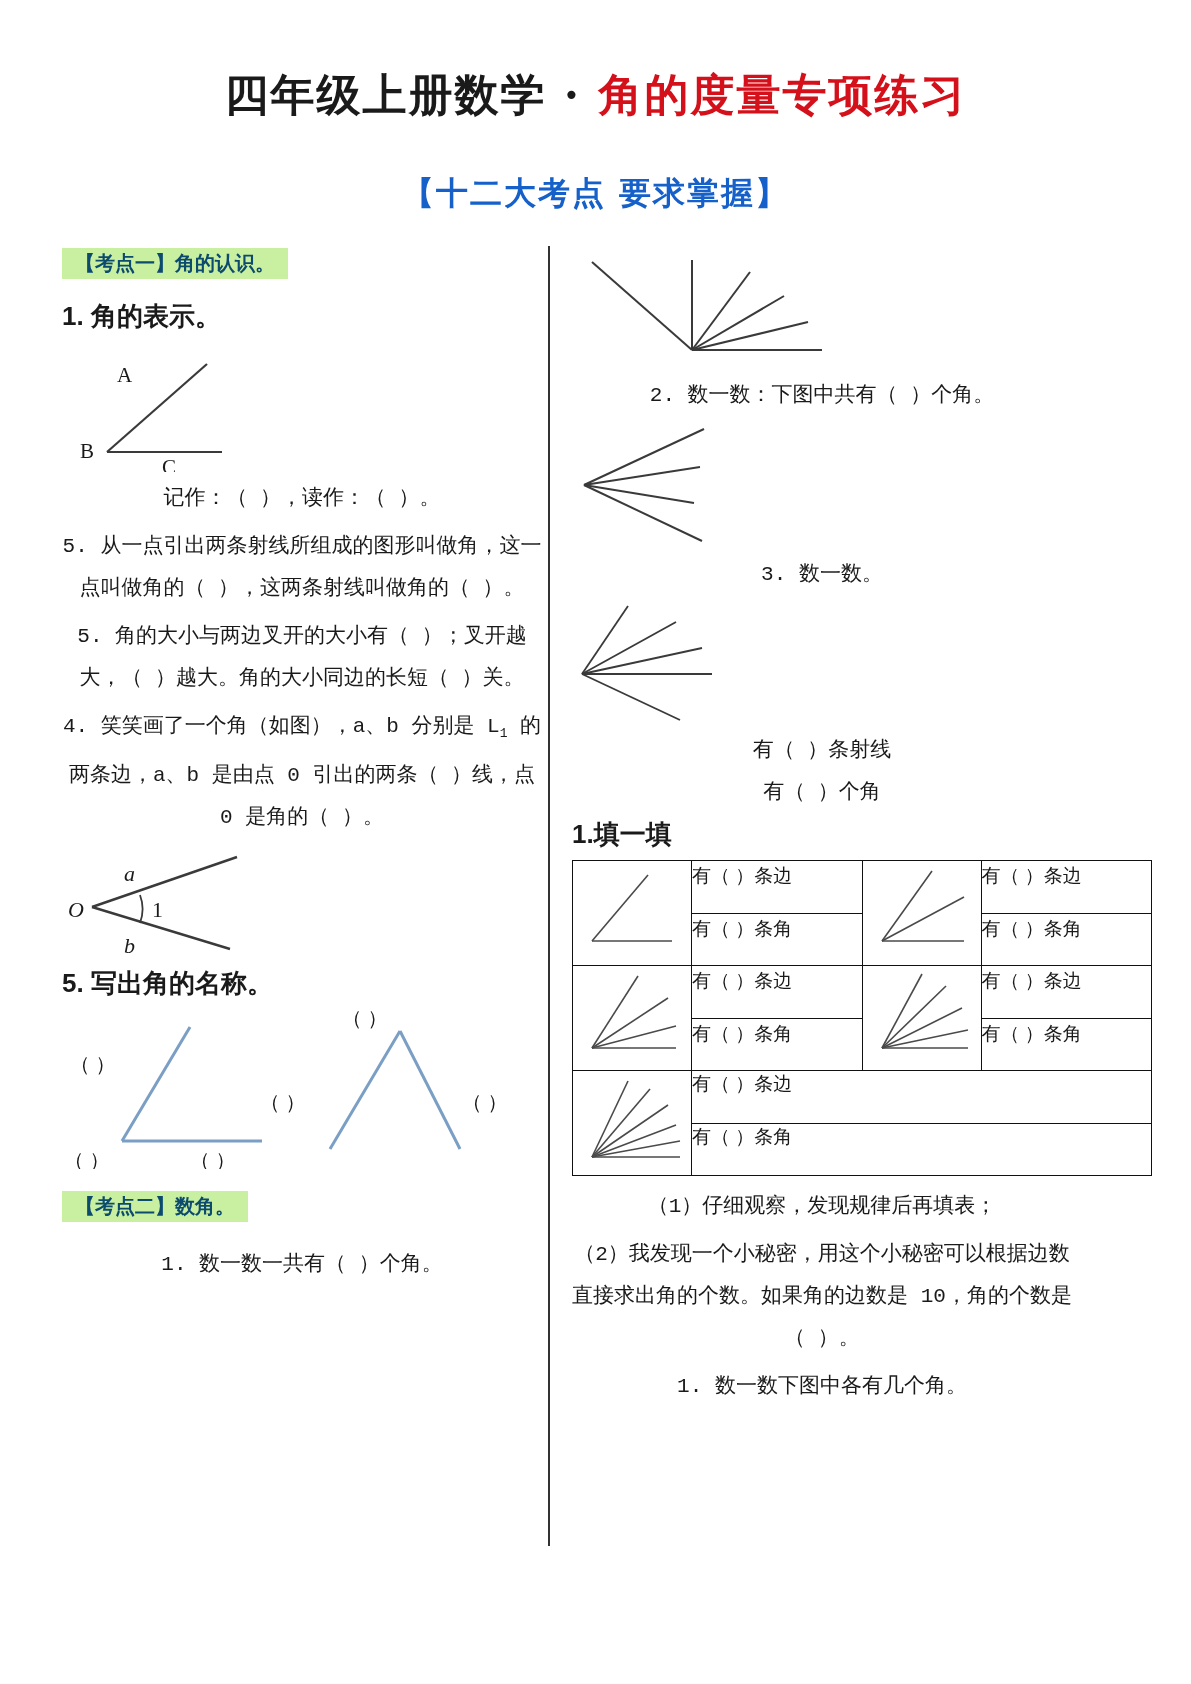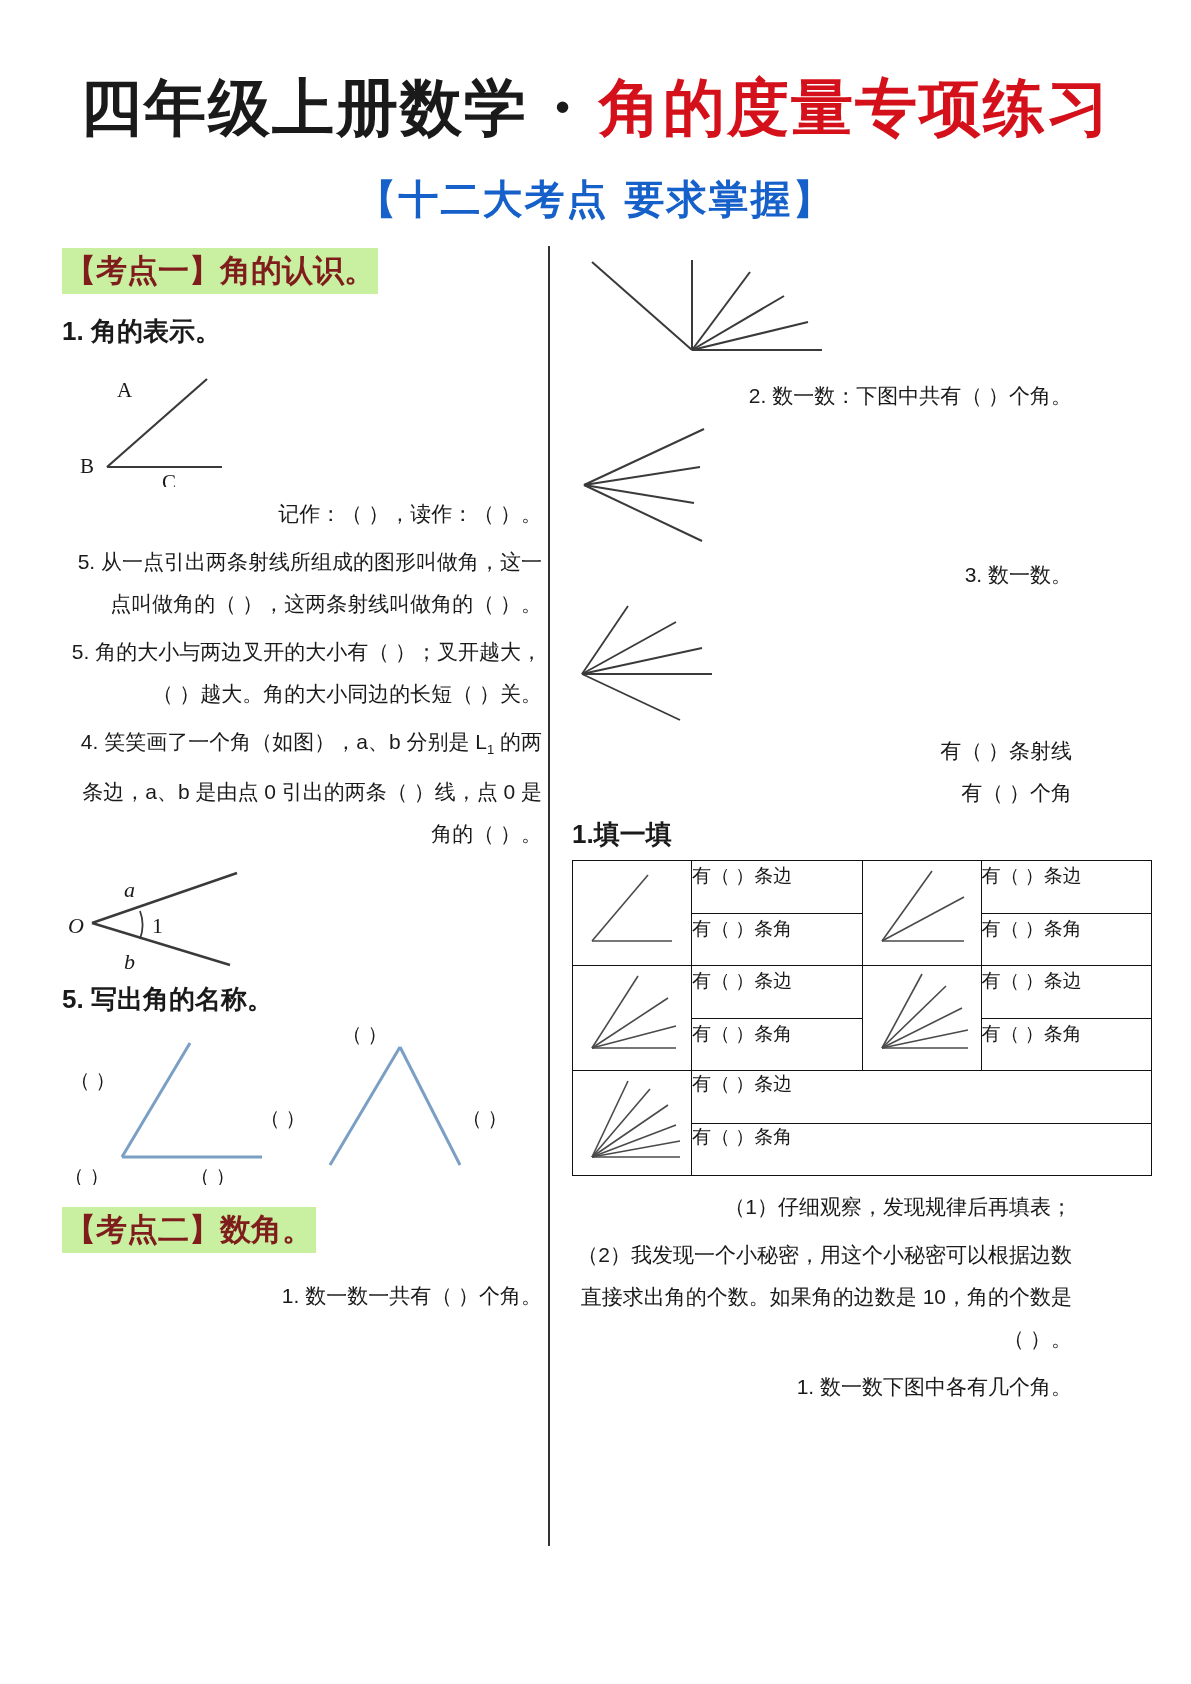--- a/index.html
+++ b/index.html
@@ -6,50 +6,50 @@
   body{
     width:1191px;height:1684px;background:#ffffff;
     font-family:"Liberation Sans","DejaVu Sans",sans-serif;
     color:#1a1a1a;position:relative;overflow:hidden;
   }
   .page{position:absolute;inset:0;}
 
   
   .title{
     position:absolute;left:0;right:0;top:66px;
-    text-align:center;font-size:62px;font-weight:bold;
+    text-align:center;font-size:44px;font-weight:bold;
     letter-spacing:2px;white-space:nowrap;
     font-family:"DejaVu Serif","Liberation Serif",serif;
   }
   .title .blackpart{color:#1a1a1a;}
   .title .redpart{color:#d4101a;}
   .subtitle{
     position:absolute;left:0;right:0;top:172px;
-    text-align:center;font-size:40px;font-weight:bold;
+    text-align:center;font-size:32px;font-weight:bold;
     color:#1560c9;letter-spacing:2px;
     font-family:"DejaVu Serif","Liberation Serif",serif;
   }
 
   
   .col-left{position:absolute;left:62px;top:248px;width:480px;}
   .col-right{position:absolute;left:572px;top:248px;width:500px;}
   .divider{
     position:absolute;left:548px;top:246px;width:2px;height:1300px;
     background:#333;
   }
 
   
   .kp-heading{
-    display:inline-block;font-size:31px;font-weight:bold;
-    background:#c9f0a0;padding:2px 3px;margin:0 0 16px 0;
+    display:inline-block;font-size:20px;font-weight:bold;
+    background:#c9f0a0;padding:2px 13px;margin:0 0 16px 0;
     font-family:"DejaVu Serif","Liberation Serif",serif;
-    color:#7f1d1d;
+    color:#0c4a6e;
   }
   .q-bold{font-size:26px;font-weight:bold;margin:4px 0 8px 0;}
-  .q{font-size:21px;line-height:42px;margin:6px 0;text-align:right;}
+  .q{font-size:21px;line-height:42px;margin:6px 0;text-align:center;font-family:Liberation Mono, monospace;}
   .sub{font-size:13px;vertical-align:sub;}
 
   
   .fig{display:block;margin:6px 0 6px 0;}
 
   
   table.fill-table{
     border-collapse:collapse;width:580px;margin:6px 0 10px 0;
     table-layout:fixed;
   }

